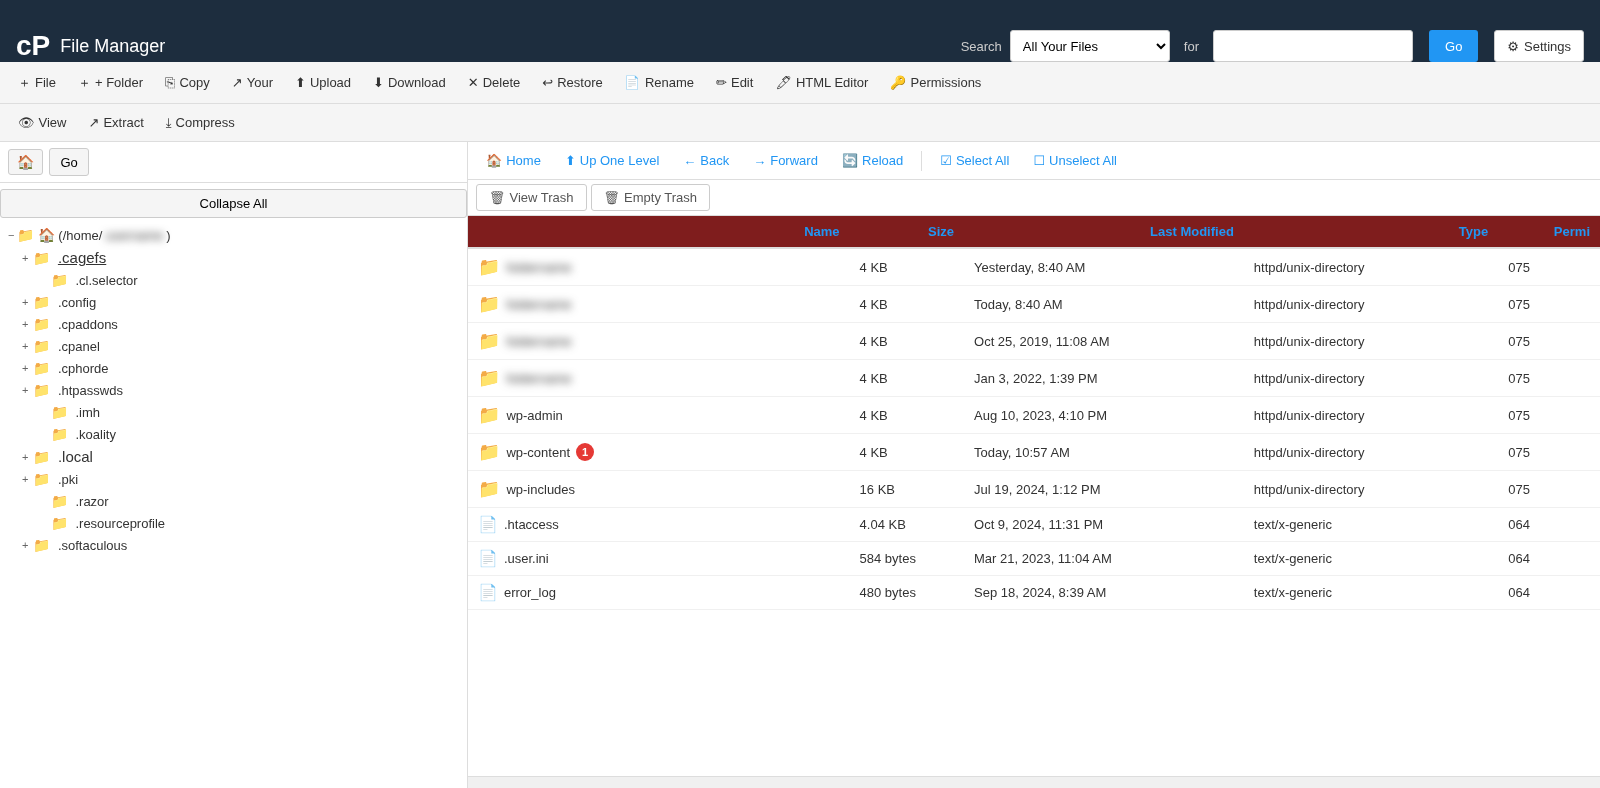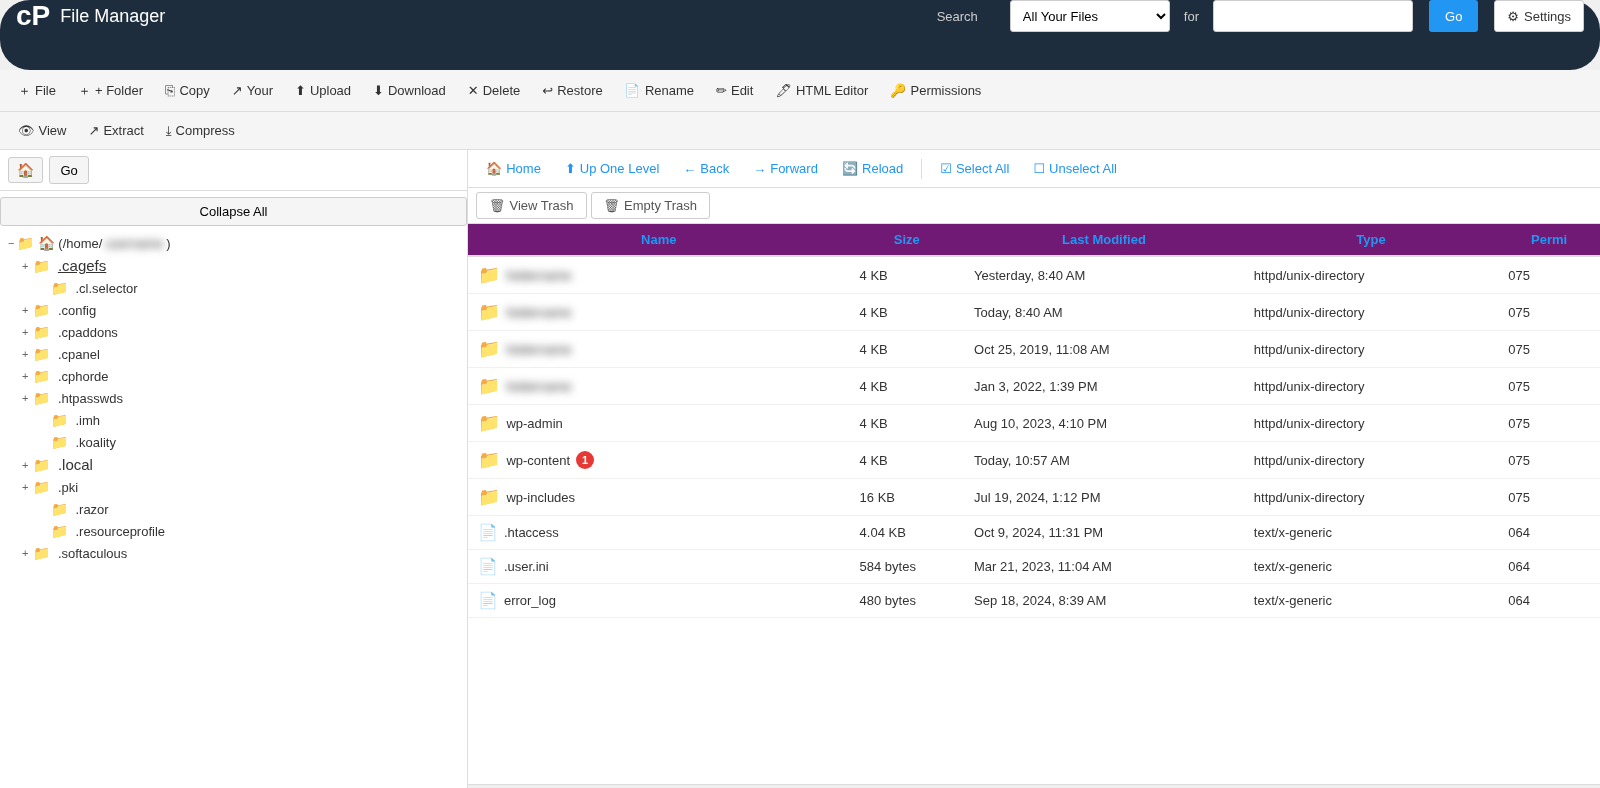--- a/index.html
+++ b/index.html
@@ -2,25 +2,24 @@
 <html><head>
   <meta charset="utf-8">
   <style>
     * { box-sizing: border-box; margin: 0; padding: 0; }
     body { font-family: Arial, sans-serif; font-size: 13px; background: #f0f0f0; overflow: hidden; width: 1600px; height: 788px; }
 
     
     .header {
       background: #1d2d3e;
       display: flex;
-      align-items: flex-start;
+      align-items: flex-end;
       padding: 0 16px;
-      height: 70px;
+      height: 62px;
       color: white;
-      border-radius: 30px;
     }
     .header-logo {
       display: flex;
       align-items: center;
       gap: 10px;
       margin-right: auto;
     }
     .logo-icon {
       font-size: 28px;
       font-weight: bold;
@@ -41,21 +40,20 @@
       font-size: 13px;
     }
     .search-select {
       height: 32px;
       border: 1px solid #ccc;
       border-radius: 3px;
       padding: 0 8px;
       font-size: 13px;
       background: white;
       min-width: 160px;
-      margin-left: 24px;
     }
     .search-for-label {
       color: #ccc;
       margin: 8px 6px;
     }
     .search-input {
       height: 32px;
       border: 1px solid #ccc;
       border-radius: 3px;
       padding: 0 8px;
@@ -261,24 +259,24 @@
     .file-table-container {
       flex: 1;
       overflow-y: auto;
       overflow-x: auto;
     }
     table {
       width: 100%;
       border-collapse: collapse;
     }
     thead th {
-      background: #701a75;
+      background: #7f1d1d;
       border-bottom: 2px solid #ddd;
       padding: 8px 10px;
-      text-align: center;
+      text-align: right;
       font-size: 13px;
       color: #2196F3;
       font-weight: 600;
       position: sticky;
       top: 0;
       white-space: nowrap;
     }
     tbody tr {
       border-bottom: 1px solid #f0f0f0;
     }

